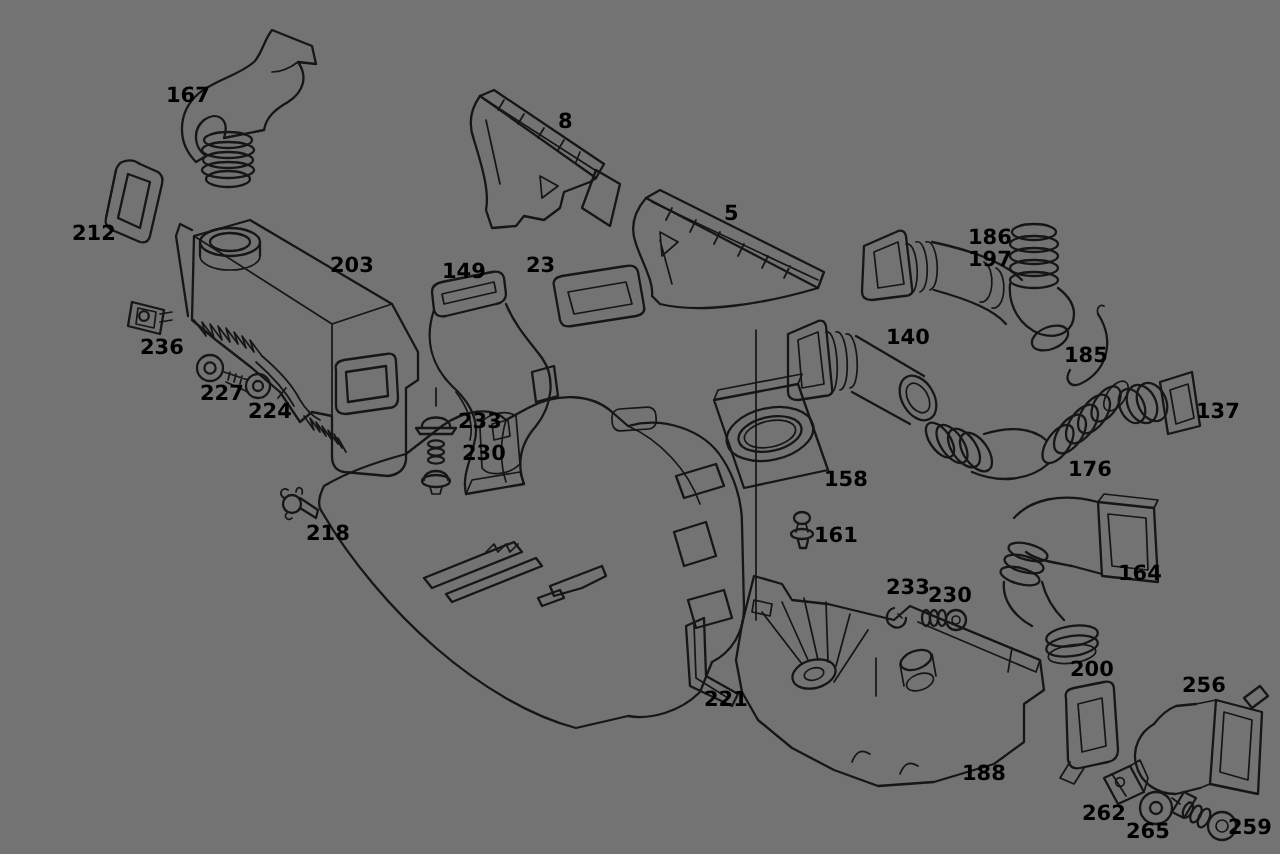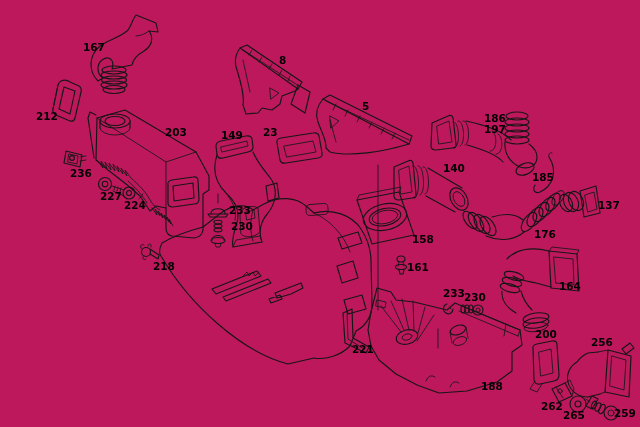--- a/index.html
+++ b/index.html
@@ -1,16 +1,16 @@
 <!DOCTYPE html>
 <html><head>
 <meta charset="utf-8">
 <style>
   html,body{margin:0;padding:0;background:#fff;}
-  .stage{position:relative;width:640px;height:427px;background:#be185d;overflow:hidden;
+  .stage{position:relative;width:640px;height:427px;background:#737373;overflow:hidden;
          font-family:"DejaVu Sans","Liberation Sans",sans-serif;}
   svg{display:block;}
   .art path,.art ellipse,.art circle,.art polyline,.art line,.art rect{
     fill:none;stroke:#161616;stroke-width:1.15;stroke-linejoin:round;stroke-linecap:round;}
   .art .thin{stroke-width:0.85;}
   .labels text{font-family:"DejaVu Sans","Liberation Sans",sans-serif;
     font-size:10.5px;font-weight:bold;fill:#000;}
 </style>
 </head>
 <body>

